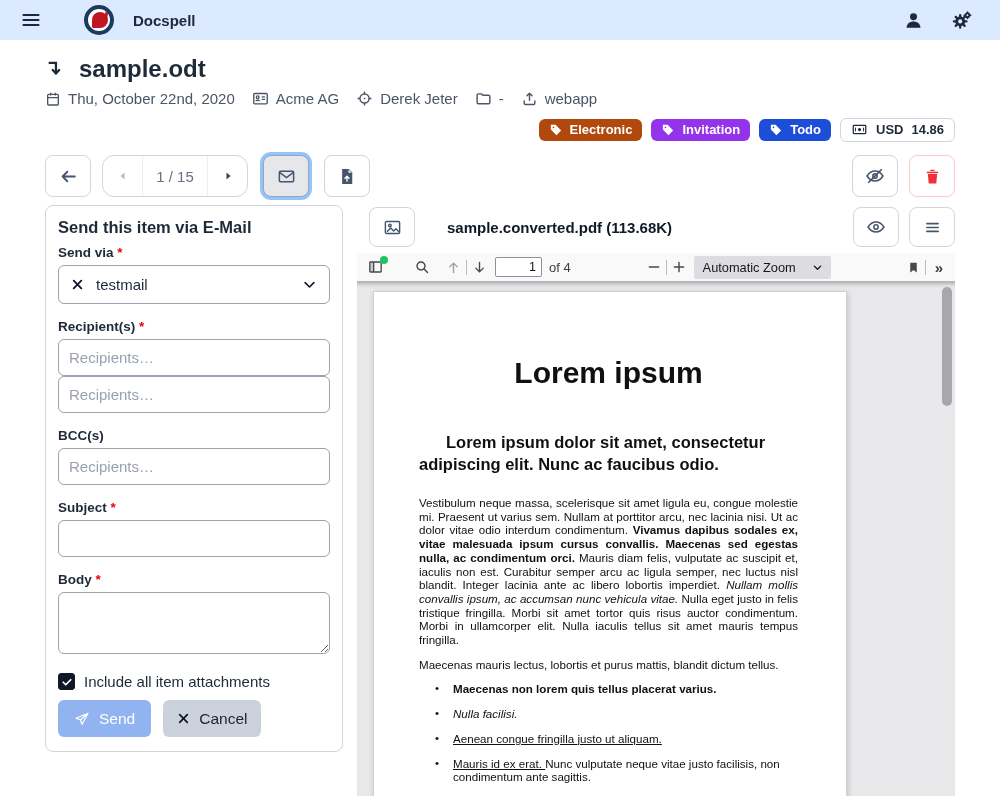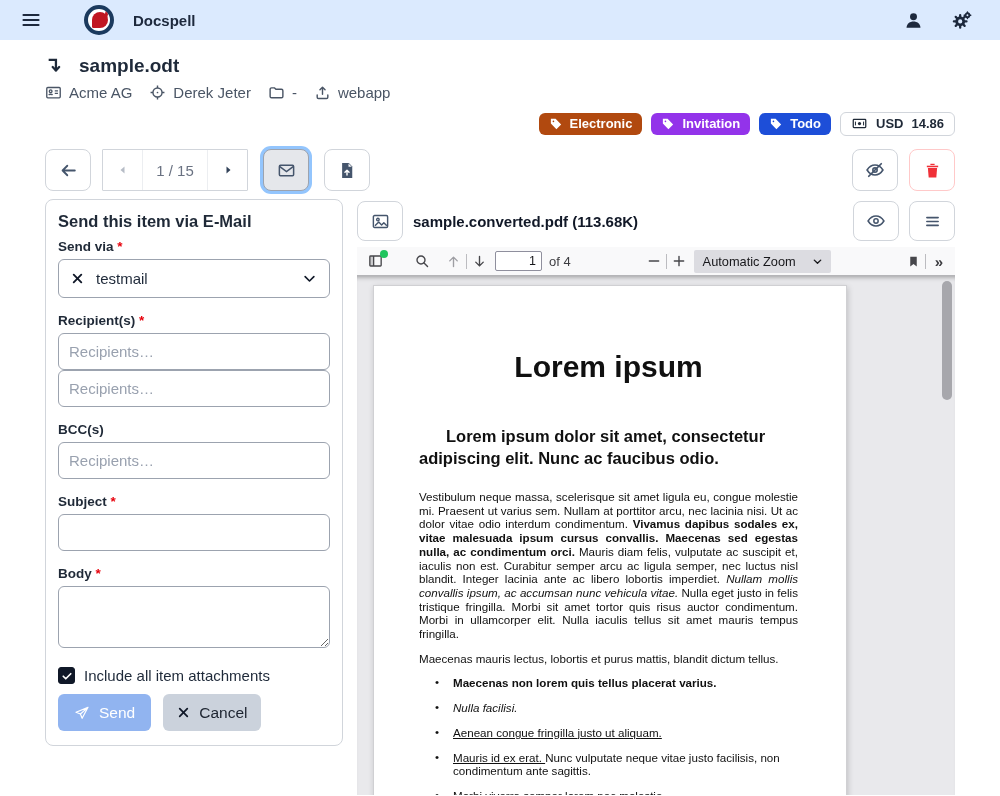--- a/index.html
+++ b/index.html
@@ -21,36 +21,36 @@
   .logo::before { content:""; position:absolute; left:4px; top:3px; width:16px; height:16px; border-radius:50% 50% 50% 10%; background:#c01621; }
   .logo::after { content:""; position:absolute; right:2px; top:-2px; width:3px; height:14px; background:#c01621; transform:rotate(14deg); }
   .brand-name { font-weight:bold; font-size:15px; color:#1d293d; }
   .topbar-right { margin-left:auto; display:flex; align-items:center; gap:28px; padding-right:10px; }
   .topbar-icon-btn { color:#1d293d; cursor:pointer; display:flex; }
 
   
   .content { padding:0 45px; height:756px; overflow:hidden; }
 
   .title-row { margin-top:15px; display:flex; align-items:center; gap:13px; }
-  .item-title { font-size:19px; font-weight:bold; color:#1e2939; }
+  .item-title { font-size:24px; font-weight:bold; color:#1e2939; }
 
   .meta-row { margin-top:7px; display:flex; align-items:center; gap:17px; color:#4a5565; font-size:15px; }
   .meta-item { display:flex; align-items:center; gap:7px; }
 
   .tags-row { margin-top:11px; display:flex; justify-content:flex-end; align-items:center; gap:9px; }
   .tag { display:flex; align-items:center; gap:7px; padding:3px 10px 4px; border-radius:6px; color:#fff; font-weight:bold; font-size:13px; cursor:pointer; }
   .amount-badge { display:flex; align-items:center; gap:8px; padding:3px 10px 4px; border-radius:6px; border:1px solid #d1d5db; background:#fff; font-weight:bold; font-size:13px; color:#1f2937; }
 
   
   .toolbar-row { margin-top:13px; display:flex; align-items:center; }
   .btn {
     height:42px; min-width:46px; display:flex; align-items:center; justify-content:center;
     background:#fff; border:1px solid #d1d5db; border-radius:8px; color:#45556c; cursor:pointer;
   }
-  .pager { display:flex; border:1px solid #d1d5db; border-radius:1px; overflow:hidden; margin-left:11px; background:#fff; }
+  .pager { display:flex; border:1px solid #d1d5db; border-radius:12px; overflow:hidden; margin-left:11px; background:#fff; }
   .pager > div { height:40px; display:flex; align-items:center; justify-content:center; }
   .pager-prev { width:40px; color:#b6bcc6; border-right:1px solid #eceef1; cursor:pointer; }
   .pager-label { width:64px; color:#6a7282; font-size:15px; }
   .pager-next { width:40px; color:#314158; border-left:1px solid #eceef1; cursor:pointer; }
   .btn.mail-btn { margin-left:15px; background:#e5e7eb; border-color:#9ca3af; box-shadow:0 0 0 3px var(--accent-ring,#93c5fd); }
   .btn.fileadd-btn { margin-left:15px; }
   .toolbar-right { margin-left:auto; display:flex; gap:11px; }
   .btn.trash-btn { border-color:#ffc9c9; color:var(--danger,#f03038); }
 
   
@@ -84,21 +84,21 @@
   .btn-send {
     display:flex; align-items:center; gap:9px; padding:0 16px; height:37px; border:none; border-radius:6px;
     background:var(--send-bg,#91b4f0); color:#fff; font-size:15.5px; cursor:pointer; font-family:inherit;
   }
   .btn-cancel {
     display:flex; align-items:center; gap:9px; padding:0 14px; height:37px; border:none; border-radius:6px;
     background:#cbd2dc; color:#1d2430; font-size:15.5px; cursor:pointer; font-family:inherit;
   }
 
   
-  .attach-header { display:flex; align-items:center; gap:10px; padding:2px 0 6px; }
+  .attach-header { display:flex; align-items:center; gap:32px; padding:2px 0 6px;margin-left:12px; }
   .attach-btn { width:43px; height:40px; }
   .attach-name { font-weight:bold; font-size:15px; color:#111827; }
   .attach-actions { margin-left:auto; display:flex; gap:10px; }
   .attach-actions .btn { width:43px; height:40px; }
 
   
   .pdfjs-toolbar {
     height:29px; background:#f9f9fa; border-bottom:1px solid #b5b5b8;
     display:flex; align-items:center; padding:0 8px; color:#47474b; position:relative;
   }
@@ -181,20 +181,27 @@
     <span style="color:#1e2939">
       <svg class="ic" width="21" height="21" viewBox="0 0 24 24" fill="none" stroke="currentColor" stroke-width="2.6" stroke-linecap="square">
           <path d="M5.5 4.5h7v11.5"></path>
           <path d="M8.8 12.6l3.7 3.9 3.7-3.9" stroke-linecap="round" stroke-linejoin="round"></path>
         </svg>
     </span>
     <span class="item-title">sample.odt</span>
   </div>
 
   <div class="meta-row">
+    <span class="meta-item">
+      <svg class="ic" width="16" height="16" viewBox="0 0 24 24" fill="none" stroke="currentColor" stroke-width="2">
+          <rect x="4" y="5" width="16" height="16" rx="1.5"></rect>
+          <path d="M8.5 2.8v4M15.5 2.8v4M4 10h16"></path>
+        </svg>
+      <span>Thu, October 22nd, 2020</span>
+    </span>
     <span class="meta-item">
       <svg class="ic" width="17" height="17" viewBox="0 0 24 24" fill="none" stroke="currentColor" stroke-width="1.9">
           <rect x="2.5" y="5" width="19" height="14.5" rx="1.5"></rect>
           <circle cx="8" cy="10.3" r="1.9"></circle>
           <path d="M5.5 15.7c.4-1.6 4.6-1.6 5 0M13.8 9.7h4.5M13.8 13.3h4.5"></path>
         </svg>
       <span>Acme AG</span>
     </span>
     <span class="meta-item">
       <svg class="ic" width="17" height="17" viewBox="0 0 24 24" fill="none" stroke="currentColor" stroke-width="2">

